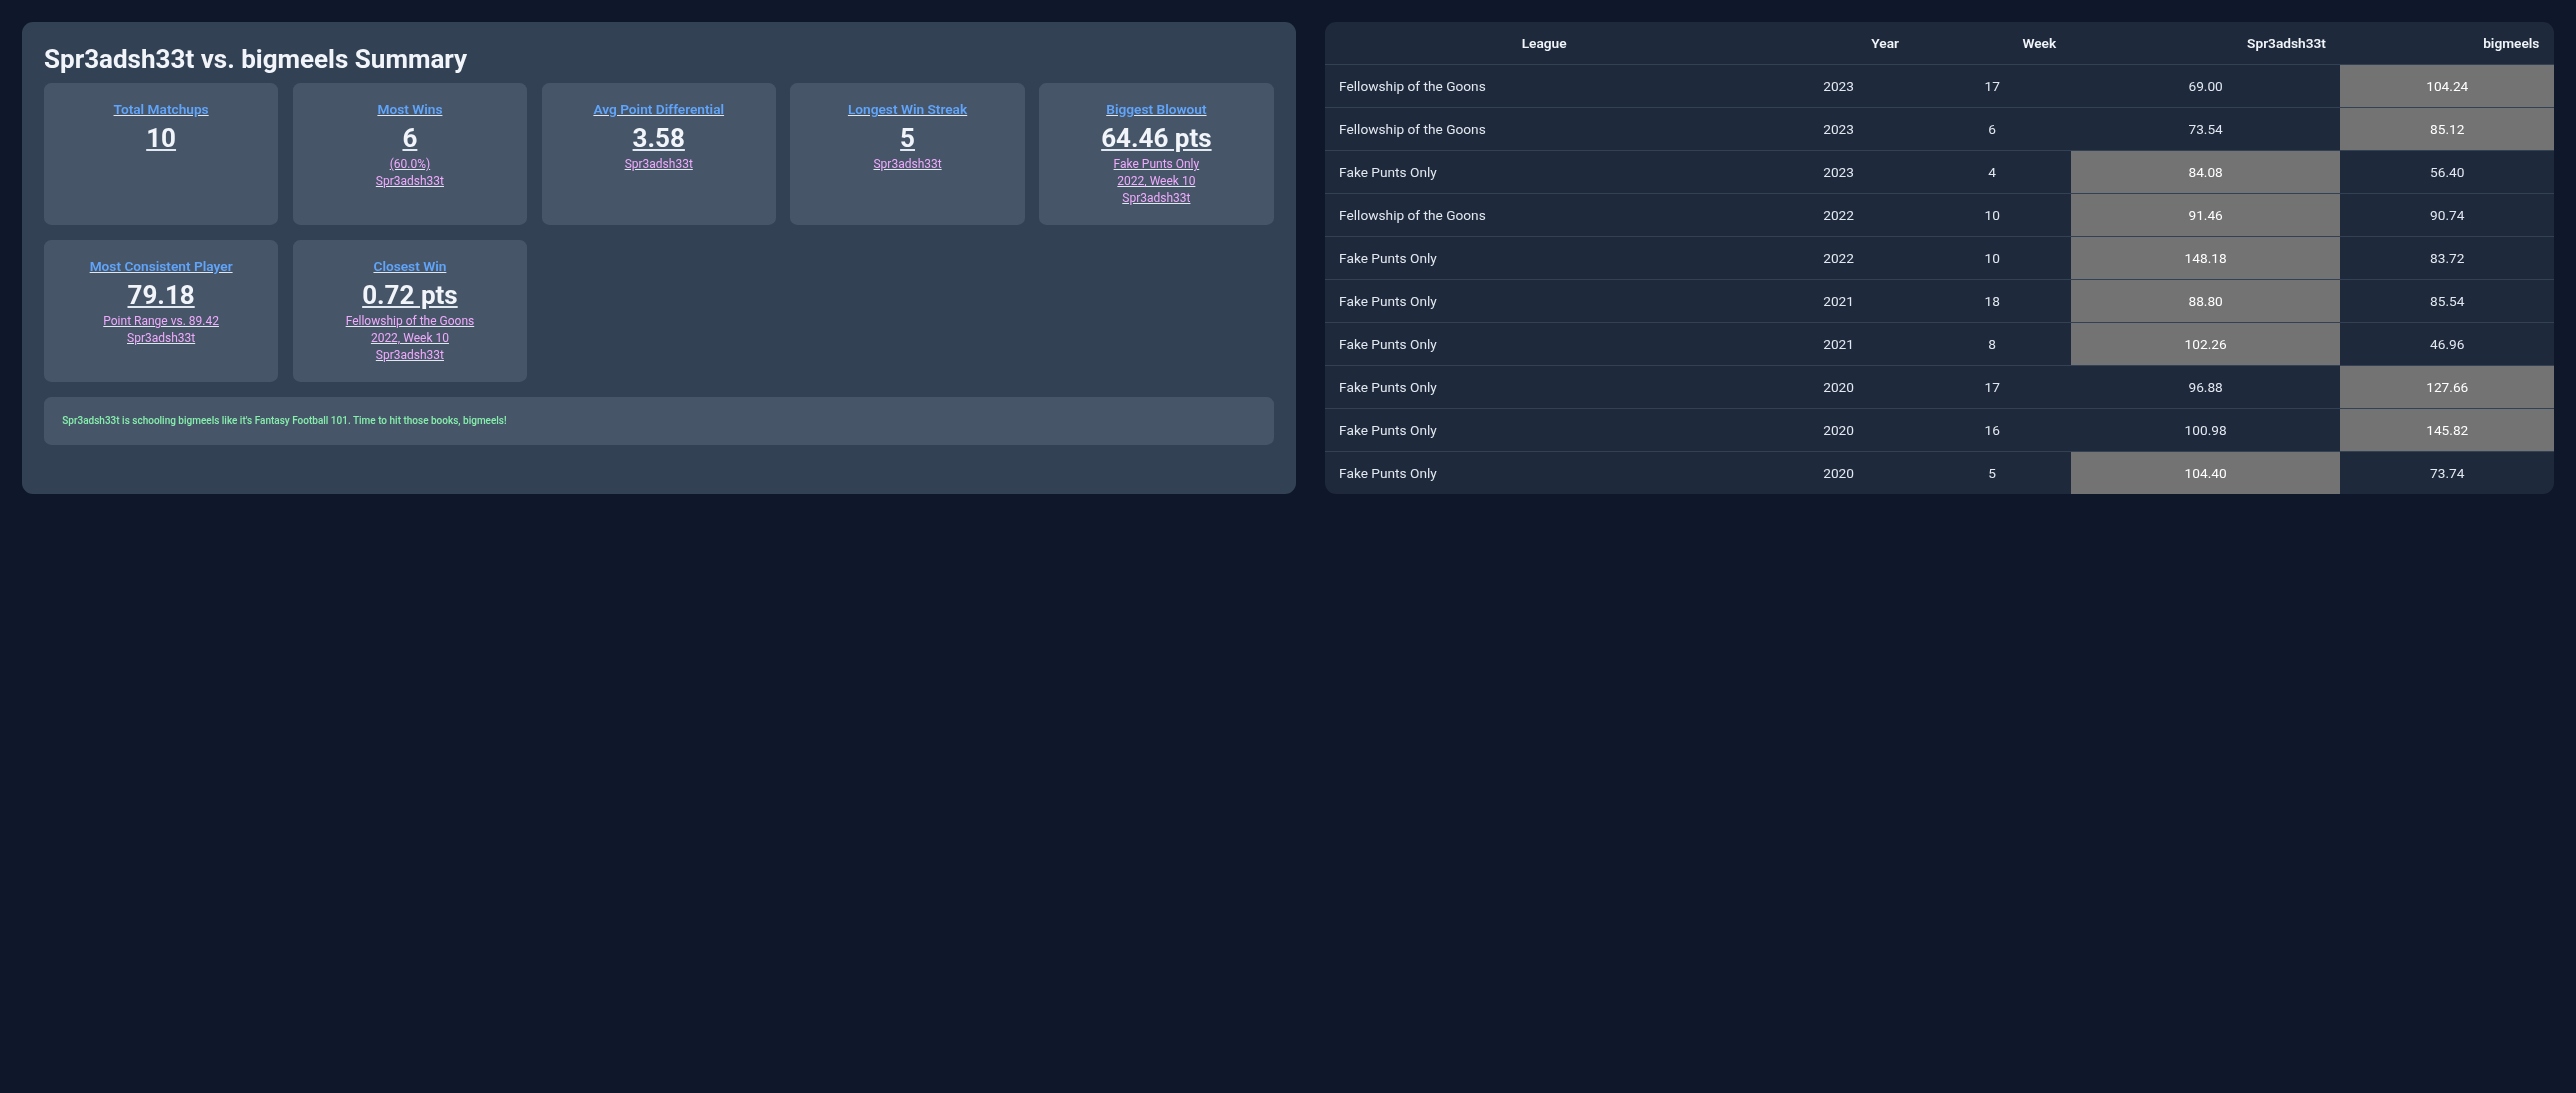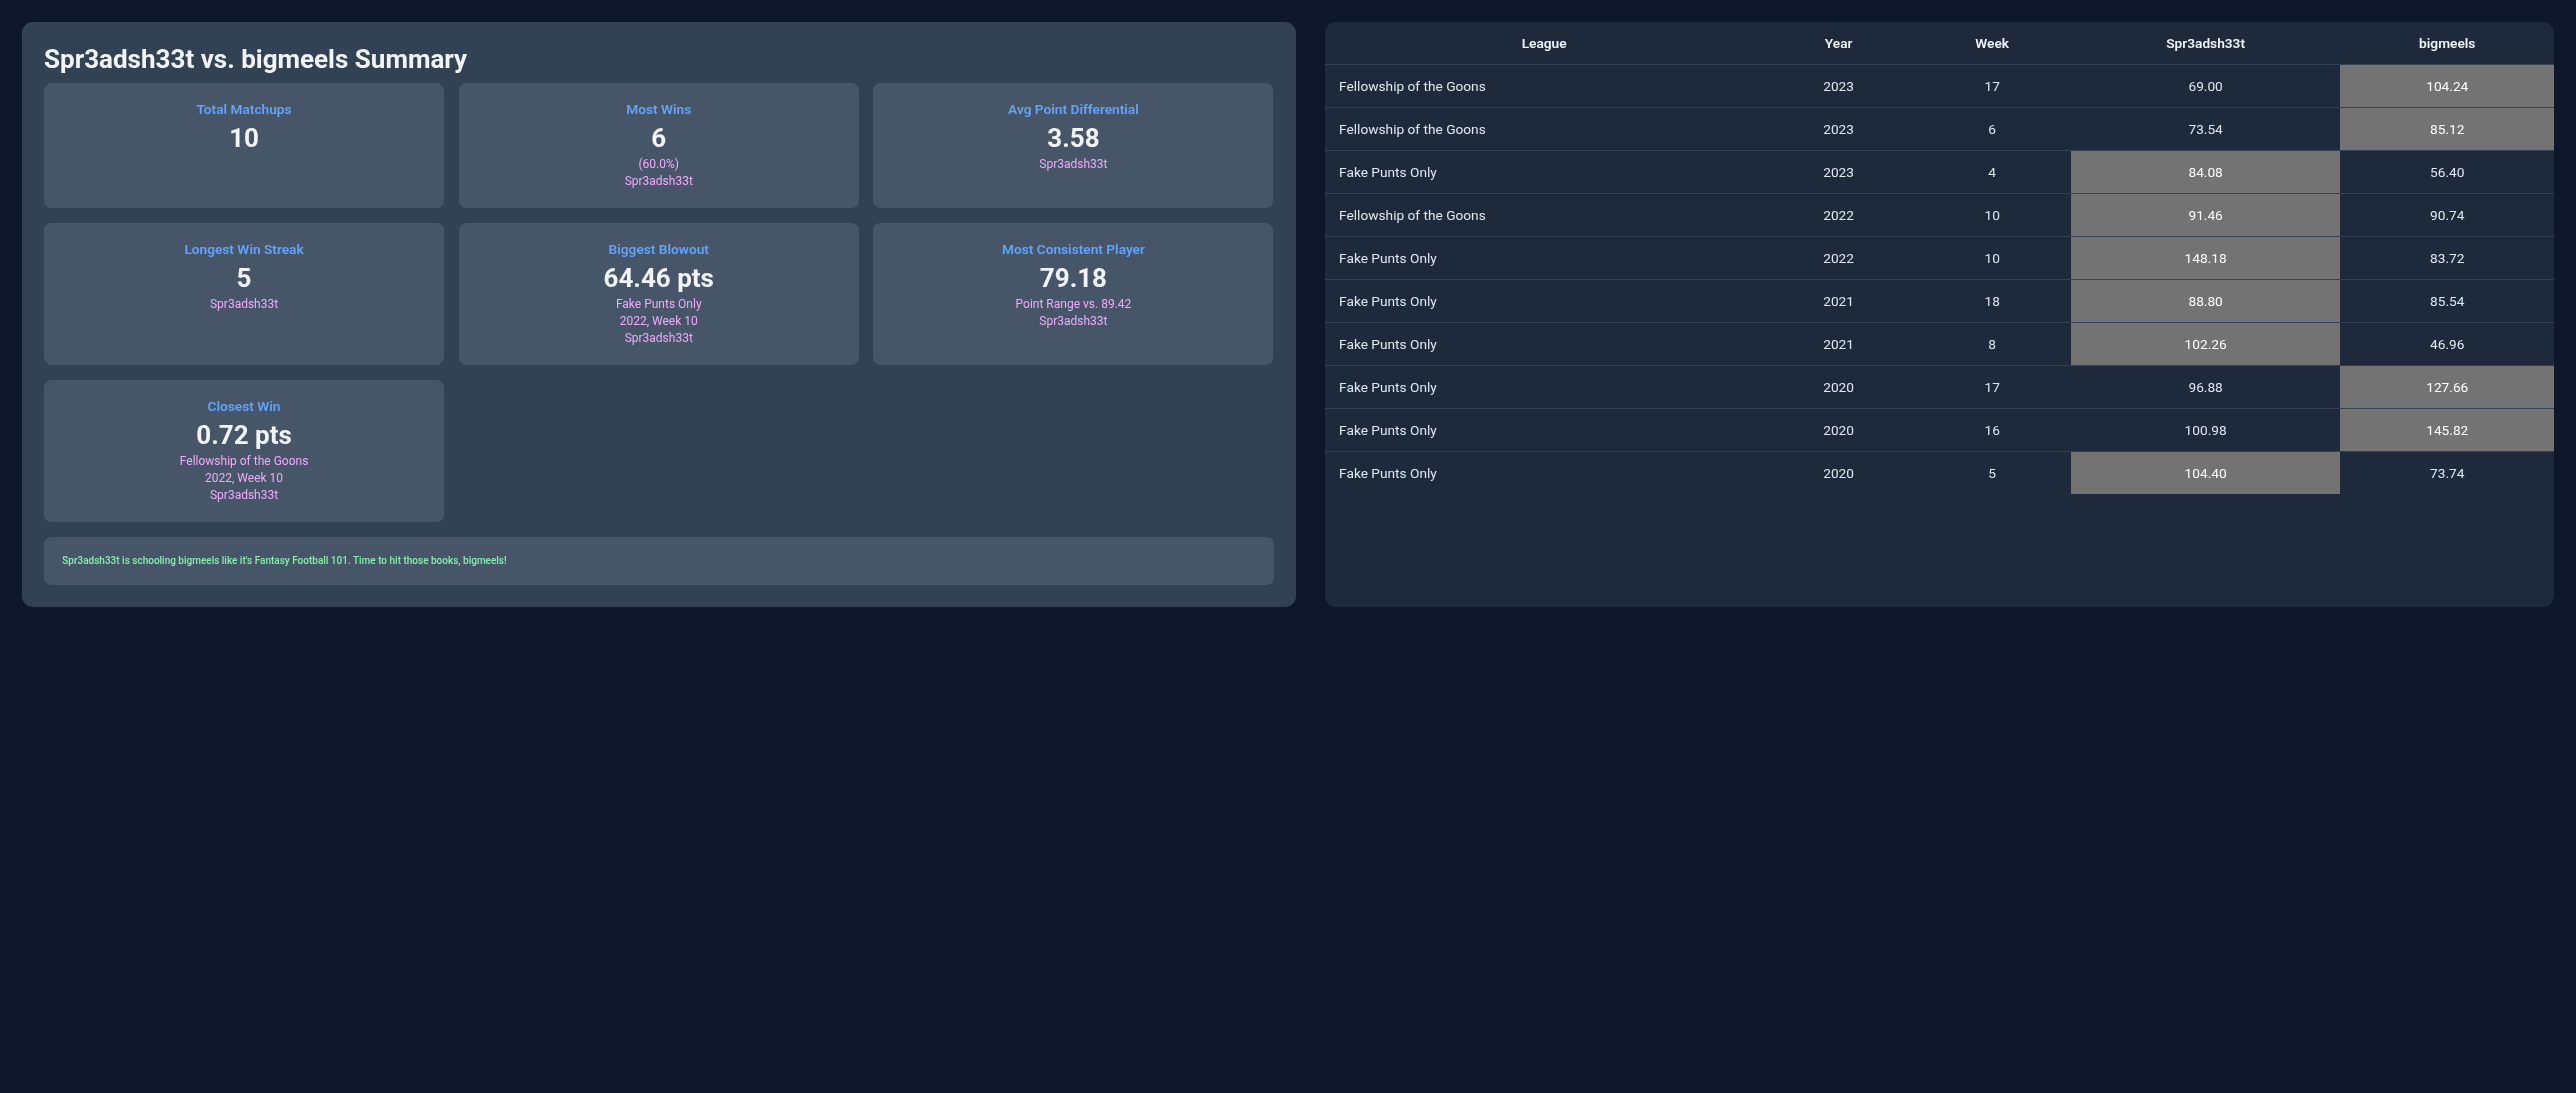--- a/index.html
+++ b/index.html
@@ -21,23 +21,24 @@
   background: #334155;
 }
 .title {
   font-size: 26px;
   font-weight: 700;
   color: #f1f5f9;
   margin-bottom: 9px;
 }
 .cards {
   display: grid;
-  grid-template-columns: repeat(3, 1fr);
+  grid-template-columns: repeat(5, 1fr);
   gap: 14.6px;
   margin-bottom: 14.6px;
+  text-decoration: underline;
 }
 .card {
   background: #475569;
   border-radius: 7.3px;
   padding: 18.3px 14.6px;
   text-align: center;
 }
 .card-label {
   color: #60a5fa;
   font-size: 13.7px;
@@ -72,21 +73,21 @@
   border-collapse: collapse;
 }
 thead th {
   text-align: center;
   padding: 13px 14.6px;
   font-size: 13.7px;
   font-weight: 600;
   color: #f1f5f9;
   border-bottom: 0.9px solid #334155;
 }
-thead th.num { }
+thead th.num { text-align: right; }
 tbody td {
   padding: 13px 14.6px;
   font-size: 13.7px;
   color: #e2e8f0;
   border-bottom: 0.9px solid #334155;
 }
 tbody tr:last-child td { border-bottom: none; }
 tbody td.num { text-align: center; }
 .win { background: #737373; color: #fff; }
 </style>

